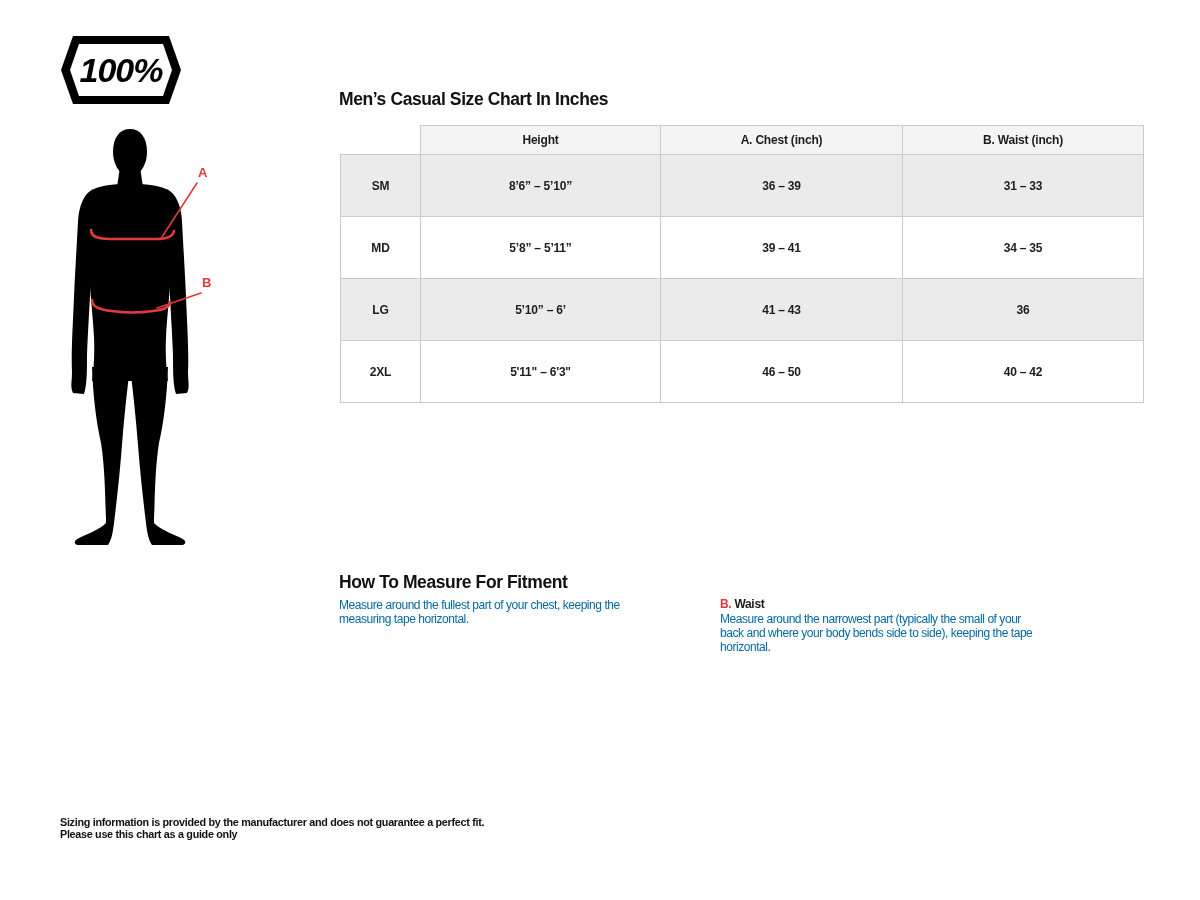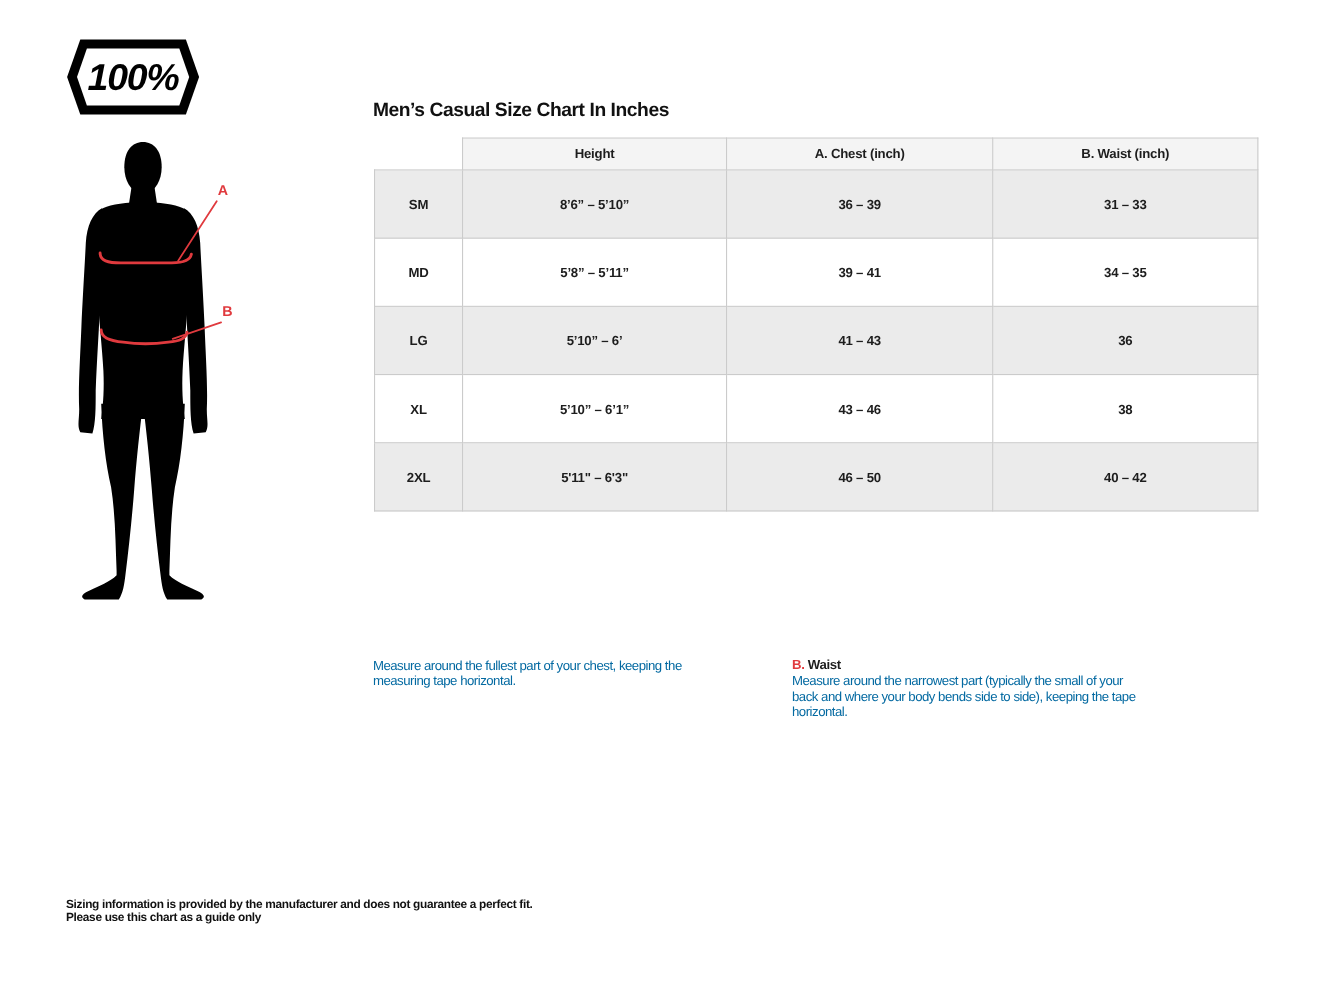--- a/index.html
+++ b/index.html
@@ -102,34 +102,29 @@
         <td>39 – 41</td>
         <td>34 – 35</td>
       </tr>
       <tr>
         <th>LG</th>
         <td>5’10” – 6’</td>
         <td>41 – 43</td>
         <td>36</td>
       </tr>
       <tr>
-        <th>XL</th>
-        <td>5’10” – 6’1”</td>
-        <td>43 – 46</td>
-        <td>38</td>
-      </tr>
-      <tr>
         <th>2XL</th>
         <td>5'11" – 6'3"</td>
         <td>46 – 50</td>
         <td>40 – 42</td>
       </tr>
     </tbody>
   </table>
 
+  <div class="section-title title-measure">How To Measure For Fitment</div>
 
   <div class="measure-item chest">
     <p>Measure around the fullest part of your chest, keeping the measuring tape horizontal.</p>
   </div>
 
   <div class="measure-item waist">
     <div class="measure-head">
       <span class="measure-key">B.</span><span>Waist</span>
     </div>
     <p>Measure around the narrowest part (typically the small of your back and where your body bends side to side), keeping the tape horizontal.</p>

